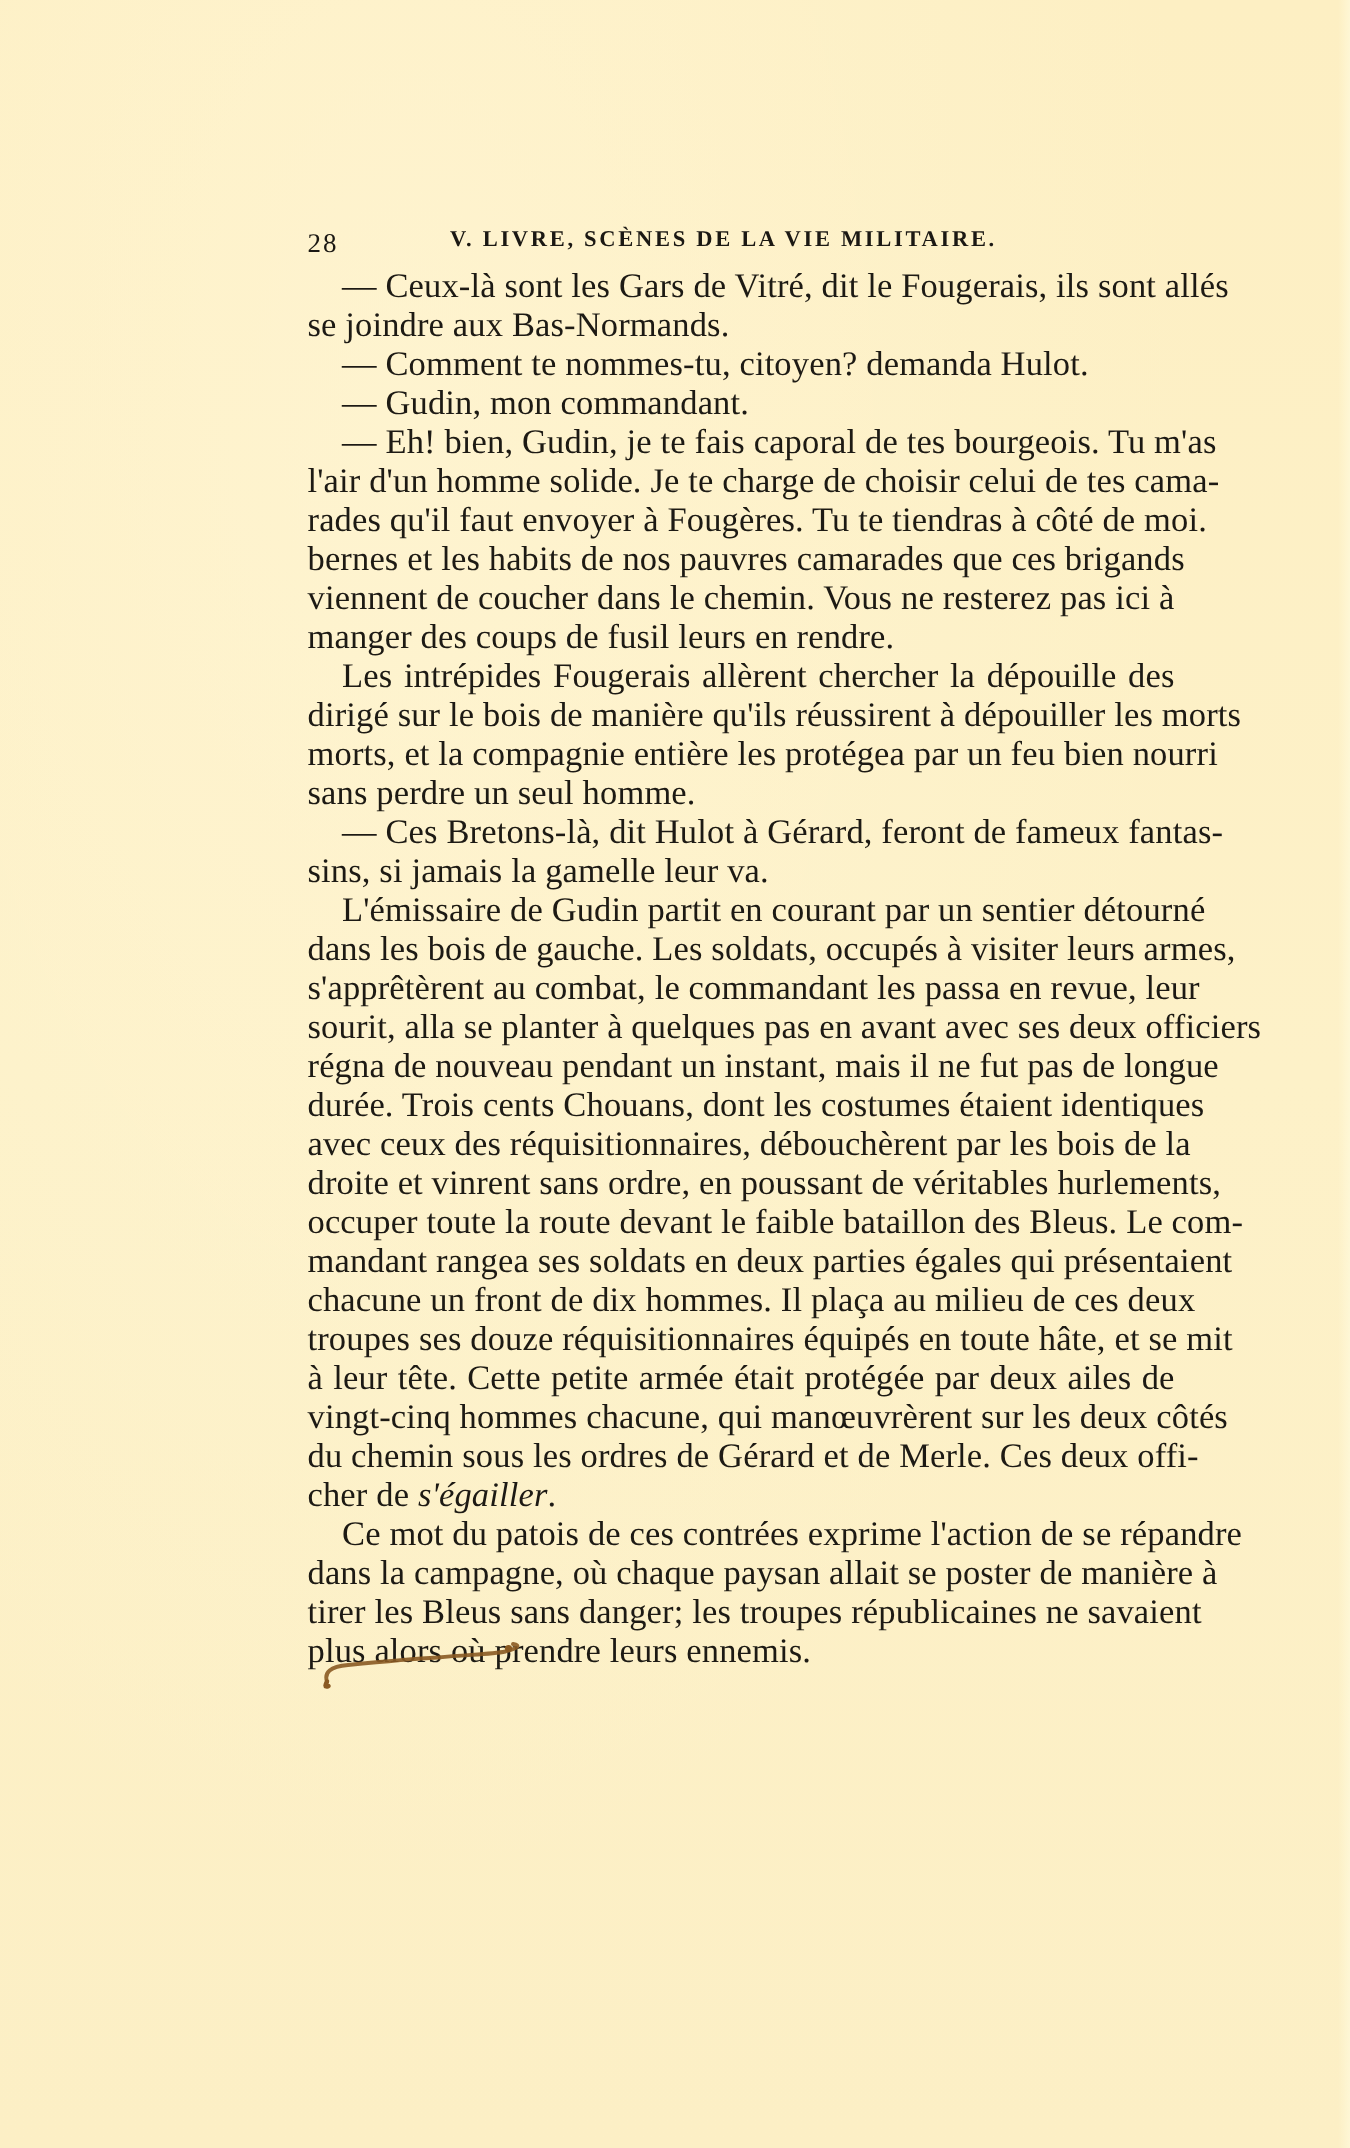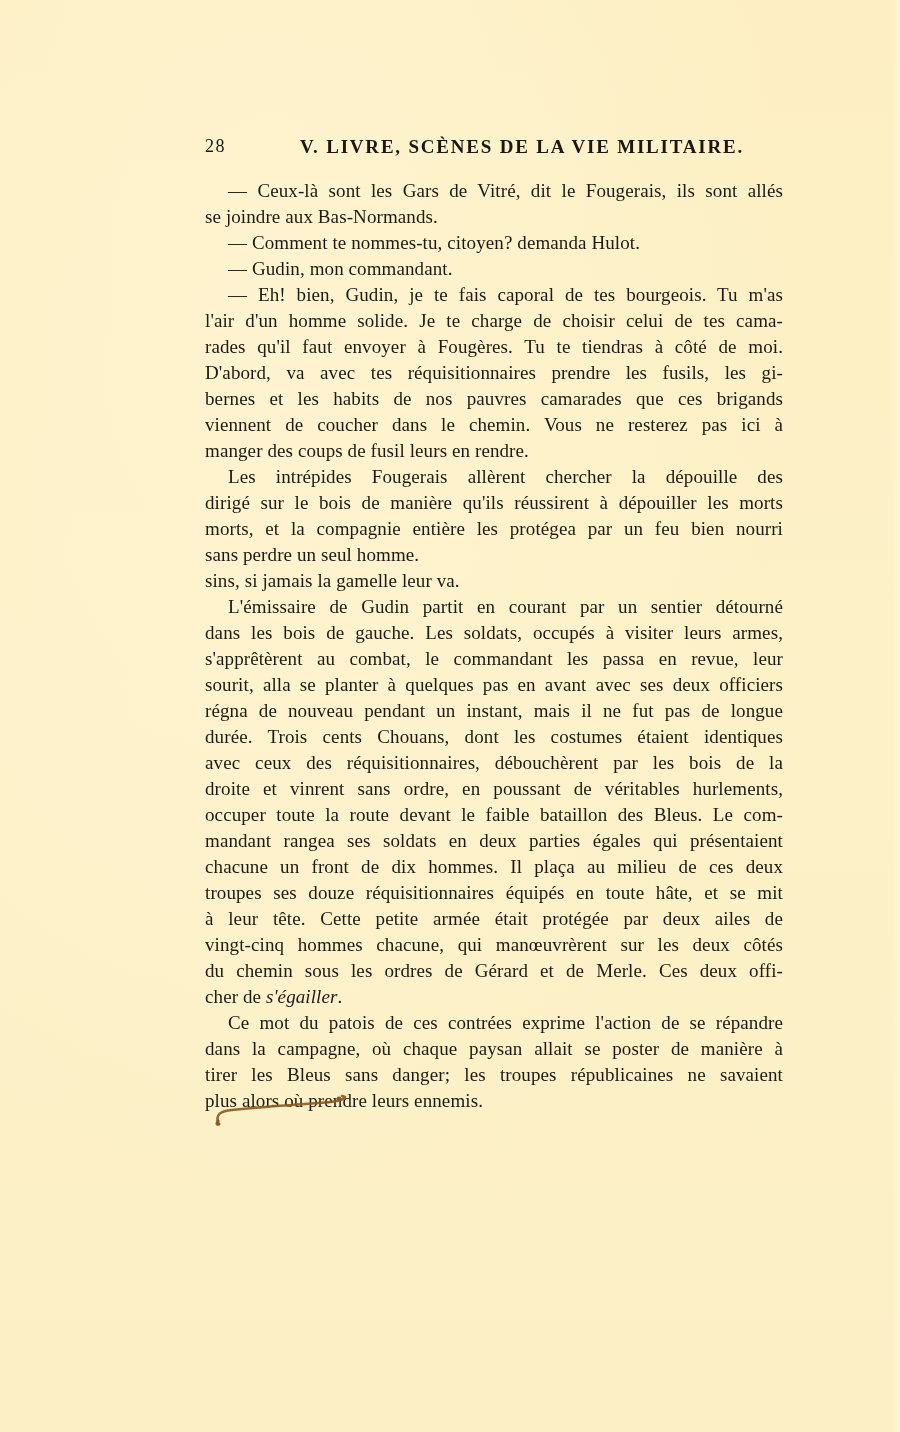--- a/index.html
+++ b/index.html
@@ -26,53 +26,53 @@
     .page::after {
       content: "";
       position: absolute;
       right: 0; top: 0;
       width: 8px; height: 100%;
       background: linear-gradient(90deg, rgba(255,250,220,0) 0%, rgba(255,250,220,0.7) 100%);
     }
     .running-head {
       position: absolute;
       left: 205px;
-      top: 136px;
+      top: 152px;
       width: 500px;
       height: 24px;
       font-size: 17px;
       letter-spacing: 1.4px;
       color: #1b1813;
       text-align: right;
     }
     .folio {
       position: absolute;
       left: 0; top: 0;
       font-size: 18px;
     }
     .head-title {
       position: absolute;
       left: 95px; top: 0;
       font-variant: small-caps;
       font-weight: bold;
-      font-size: 19px;
+      font-size: 15px;
       letter-spacing: 1.8px;
       white-space: nowrap;
     }
     .body-text {
       position: absolute;
       left: 205px;
       top: 178px;
       width: 578px;
     }
     .line {
       display: block;
       height: 26px;
       line-height: 26px;
-      font-size: 19px;
+      font-size: 23px;
       white-space: nowrap;
       text-align: justify;
       text-align-last: justify;
       letter-spacing: 0.1px;
     }
     .line.last {
       text-align-last: left;
     }
     .line.indent {
       padding-left: 23px;
@@ -100,28 +100,28 @@
   </div>
 
   <div class="body-text" id="body-text">
       <div class="line indent">— Ceux-là sont les Gars de Vitré, dit le Fougerais, ils sont allés</div>
       <div class="line last">se joindre aux Bas-Normands.</div>
       <div class="line indent last">— Comment te nommes-tu, citoyen? demanda Hulot.</div>
       <div class="line indent last">— Gudin, mon commandant.</div>
       <div class="line indent">— Eh! bien, Gudin, je te fais caporal de tes bourgeois. Tu m'as</div>
       <div class="line">l'air d'un homme solide. Je te charge de choisir celui de tes cama-</div>
       <div class="line">rades qu'il faut envoyer à Fougères. Tu te tiendras à côté de moi.</div>
-      <div class="line">D'abord, va avec tes réquisitionnaires prendre les fusils, les gi-</div>
       <div class="line">bernes et les habits de nos pauvres camarades que ces brigands</div>
       <div class="line">viennent de coucher dans le chemin. Vous ne resterez pas ici à</div>
       <div class="line last">manger des coups de fusil leurs en rendre.</div>
       <div class="line indent">Les intrépides Fougerais allèrent chercher la dépouille des</div>
       <div class="line">dirigé sur le bois de manière qu'ils réussirent à dépouiller les morts</div>
       <div class="line">morts, et la compagnie entière les protégea par un feu bien nourri</div>
       <div class="line last">sans perdre un seul homme.</div>
+      <div class="line indent">— Ces Bretons-là, dit Hulot à Gérard, feront de fameux fantas-</div>
       <div class="line last">sins, si jamais la gamelle leur va.</div>
       <div class="line indent">L'émissaire de Gudin partit en courant par un sentier détourné</div>
       <div class="line">dans les bois de gauche. Les soldats, occupés à visiter leurs armes,</div>
       <div class="line">s'apprêtèrent au combat, le commandant les passa en revue, leur</div>
       <div class="line">sourit, alla se planter à quelques pas en avant avec ses deux officiers</div>
       <div class="line">régna de nouveau pendant un instant, mais il ne fut pas de longue</div>
       <div class="line">durée. Trois cents Chouans, dont les costumes étaient identiques</div>
       <div class="line">avec ceux des réquisitionnaires, débouchèrent par les bois de la</div>
       <div class="line">droite et vinrent sans ordre, en poussant de véritables hurlements,</div>
       <div class="line">occuper toute la route devant le faible bataillon des Bleus. Le com-</div>

